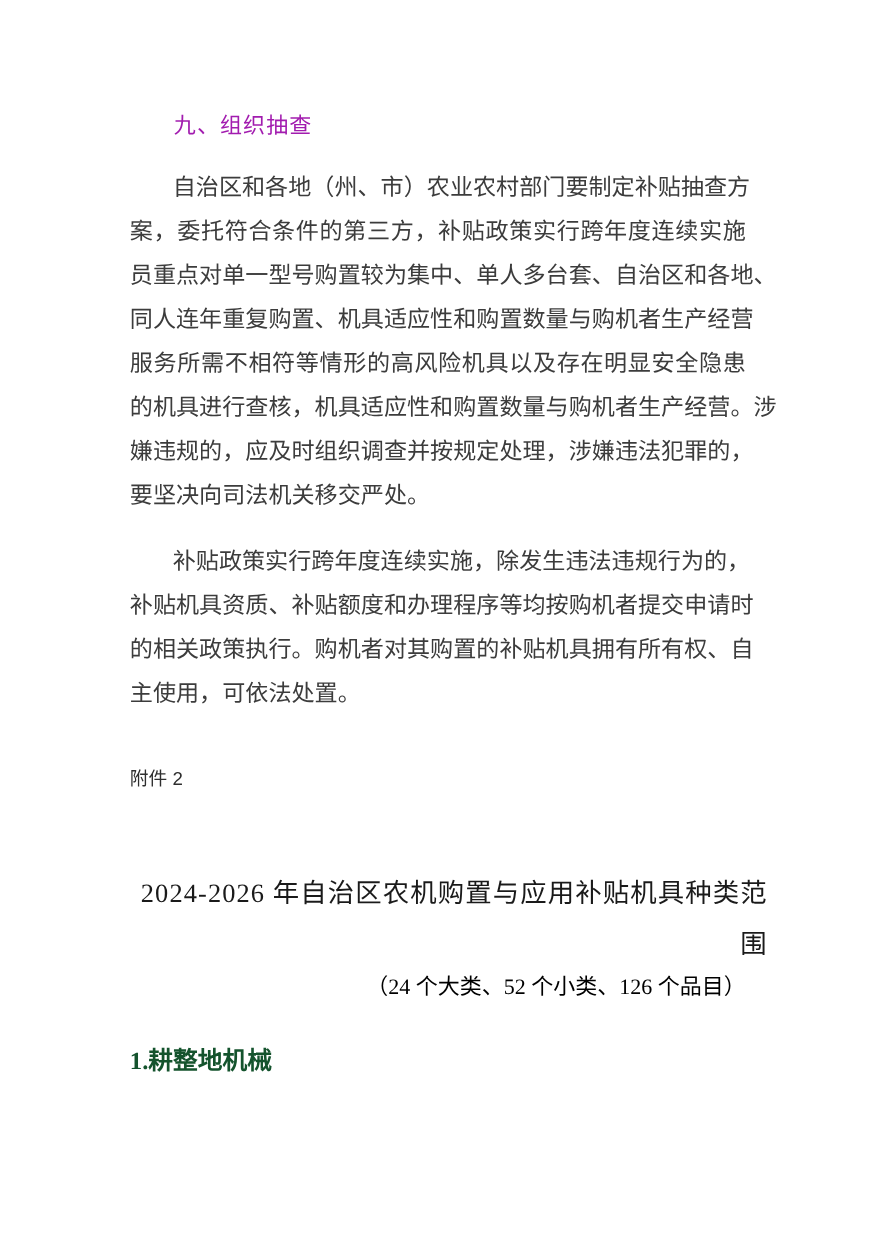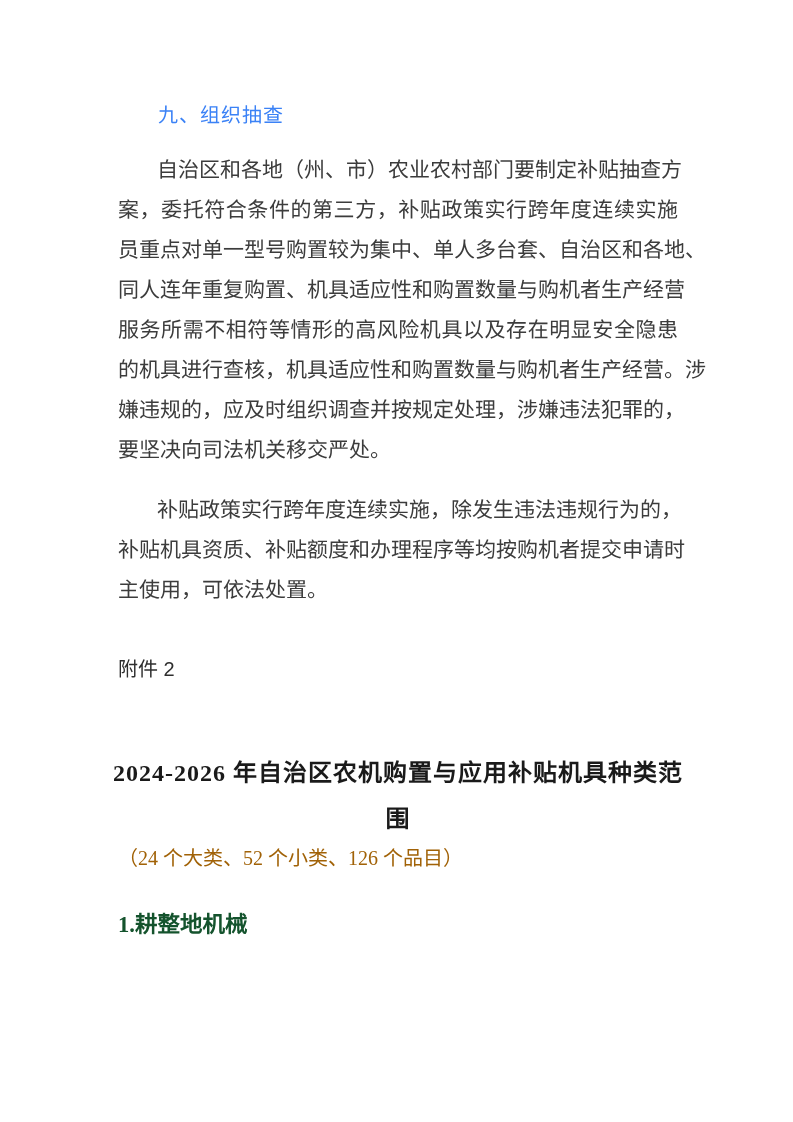--- a/index.html
+++ b/index.html
@@ -19,57 +19,57 @@
   .content {
     width: 560px;
     margin-left: 118px;
     padding-top: 102px;
     color: #3c3c3c;
   }
   .section-heading {
     font-family: "Liberation Sans", "DejaVu Sans", sans-serif;
     font-size: 20px;
     line-height: 26px;
-    color: #3b82f6;
+    color: #a21caf;
     padding-left: 40px;
     letter-spacing: 1px;
   }
   .paragraph { margin-top: 22px; }
   .paragraph.second { margin-top: 20px; }
   .line {
     font-size: 21px;
     line-height: 40px;
     text-align: justify;
     text-align-last: justify;
     white-space: nowrap;
     color: #3c3c3c;
   }
   .line.indent { padding-left: 39px; }
   .line.last { text-align-last: left; }
   .attachment-label {
     margin-top: 45px;
     font-family: "Liberation Sans", "DejaVu Sans", sans-serif;
-    font-size: 20px;
+    font-size: 17px;
     line-height: 28px;
     color: #2e2e2e;
   }
   .doc-title {
     margin: 67px -20px 0 -20px;
-    text-align: center;
-    font-weight: 700;
+    text-align: right;
+    font-weight: 400;
     font-size: 24px;
     line-height: 46px;
     color: #1a1a1a;
     letter-spacing: 1px;
   }
   .doc-subtitle {
-    text-align: left;
+    text-align: right;
     font-size: 20px;
     line-height: 32px;
-    color: #a16207;
+    color: #000000;
   }
   .category-heading {
     margin-top: 36px;
     font-weight: 700;
     font-size: 22.5px;
     line-height: 30px;
     color: #14532d;
   }
 </style>
 </head>
@@ -87,20 +87,21 @@
       <div class="line">同人连年重复购置、机具适应性和购置数量与购机者生产经营</div>
       <div class="line">服务所需不相符等情形的高风险机具以及存在明显安全隐患</div>
       <div class="line">的机具进行查核，机具适应性和购置数量与购机者生产经营。涉</div>
       <div class="line">嫌违规的，应及时组织调查并按规定处理，涉嫌违法犯罪的，</div>
       <div class="line last">要坚决向司法机关移交严处。</div>
     </div>
 
     <div class="paragraph second">
       <div class="line indent">补贴政策实行跨年度连续实施，除发生违法违规行为的，</div>
       <div class="line">补贴机具资质、补贴额度和办理程序等均按购机者提交申请时</div>
+      <div class="line">的相关政策执行。购机者对其购置的补贴机具拥有所有权、自</div>
       <div class="line last">主使用，可依法处置。</div>
     </div>
 
     <div class="attachment-label">附件 2</div>
 
     <div class="doc-title">
       <div>2024-2026 年自治区农机购置与应用补贴机具种类范</div>
       <div>围</div>
     </div>
 

